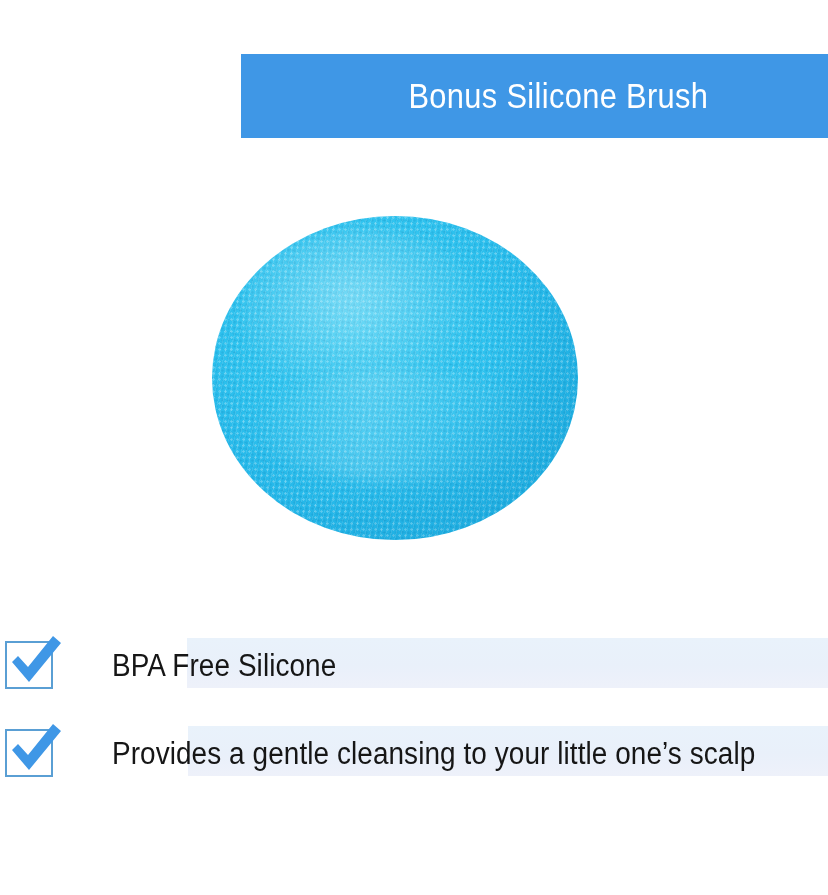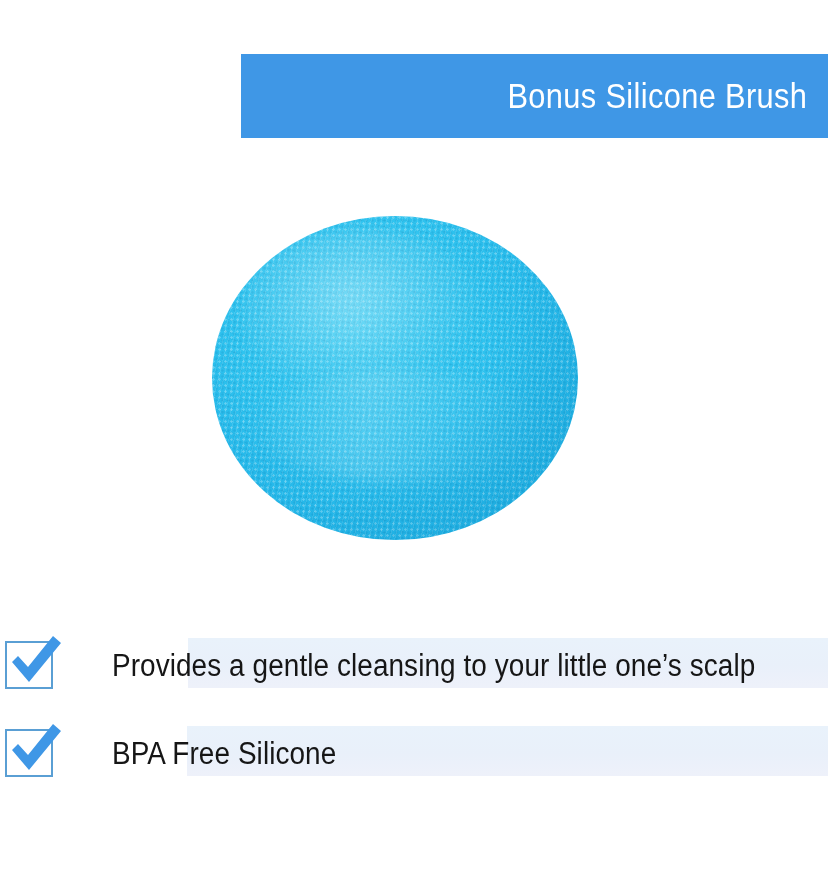--- a/index.html
+++ b/index.html
@@ -28,21 +28,21 @@
   
   .banner {
     position: absolute;
     left: 241px;
     top: 54px;
     width: 587px;
     height: 84px;
     background: #3f97e6;
     display: flex;
     align-items: center;
-    justify-content: flex-end;
+    justify-content: center;
     box-sizing: border-box;
     padding-left: 48px;
   }
   .banner-title {
     color: #ffffff;
     font-family: "Liberation Sans Narrow", "Liberation Sans", sans-serif;
     font-size: 35px;
     font-weight: 400;
     letter-spacing: 0.4px;
     transform: scaleX(0.88);
@@ -195,36 +195,36 @@
       <div class="brush-bristles2"></div>
       <div class="brush-shade"></div>
       <div class="brush-highlight"></div>
       <div class="brush-sheen"></div>
     </div>
   </div>
 
   <div class="features">
 
     <div class="feature-row">
+      <div class="highlight-band" style="left:187px;"></div>
+      <div class="checkbox">
+        <div class="checkbox-box"></div>
+        <svg class="checkbox-tick" viewBox="0 0 62 62">
+          <path d="M8,32 L14,26 L24,37 L49,6 L57,13 L25,52 Z" fill="#3f97e6"></path>
+        </svg>
+      </div>
+      <div class="feature-label narrow">BPA Free Silicone</div>
+    </div>
+
+    <div class="feature-row">
       <div class="highlight-band" style="left:188px;"></div>
       <div class="checkbox">
         <div class="checkbox-box"></div>
         <svg class="checkbox-tick" viewBox="0 0 62 62">
           <path d="M8,32 L14,26 L24,37 L49,6 L57,13 L25,52 Z" fill="#3f97e6"></path>
         </svg>
       </div>
       <div class="feature-label narrow">Provides a gentle cleansing to your little one’s scalp</div>
     </div>
 
-    <div class="feature-row">
-      <div class="highlight-band" style="left:187px;"></div>
-      <div class="checkbox">
-        <div class="checkbox-box"></div>
-        <svg class="checkbox-tick" viewBox="0 0 62 62">
-          <path d="M8,32 L14,26 L24,37 L49,6 L57,13 L25,52 Z" fill="#3f97e6"></path>
-        </svg>
-      </div>
-      <div class="feature-label narrow">BPA Free Silicone</div>
-    </div>
-
 
   </div>
 </div>
 
 </body></html>

